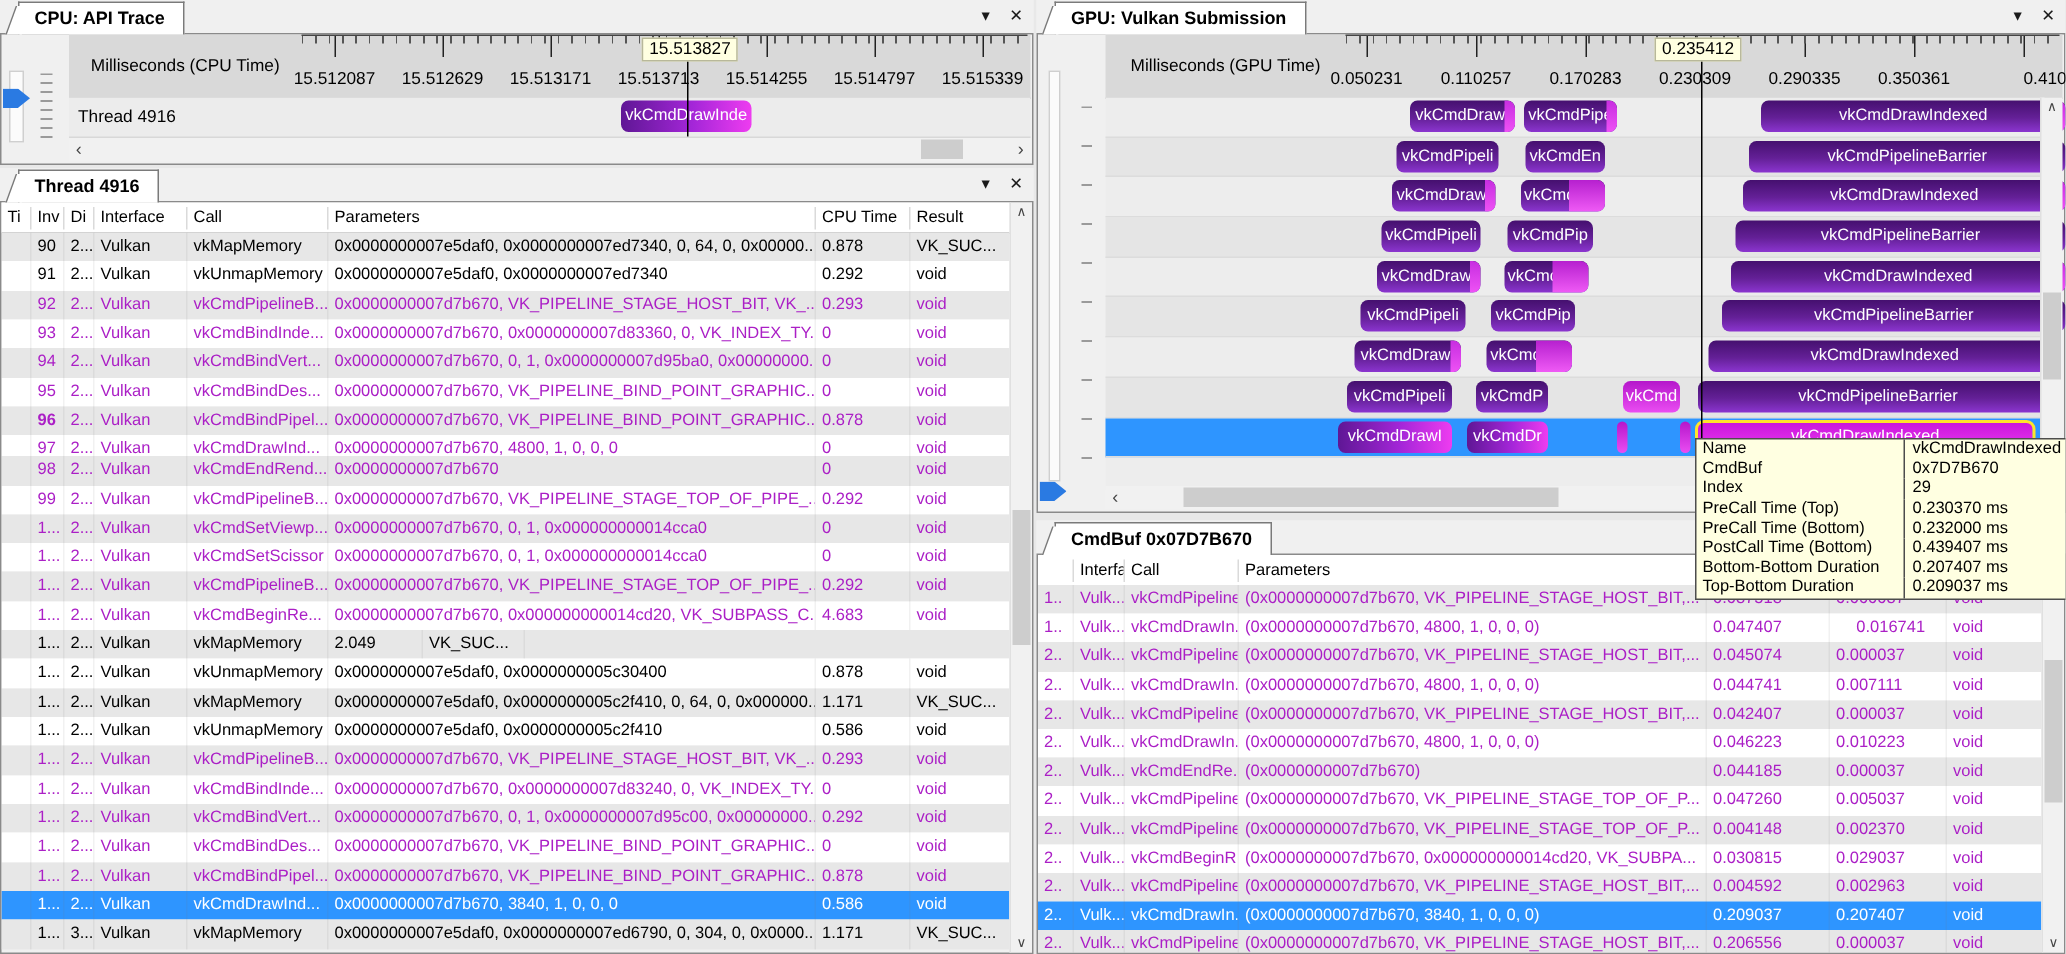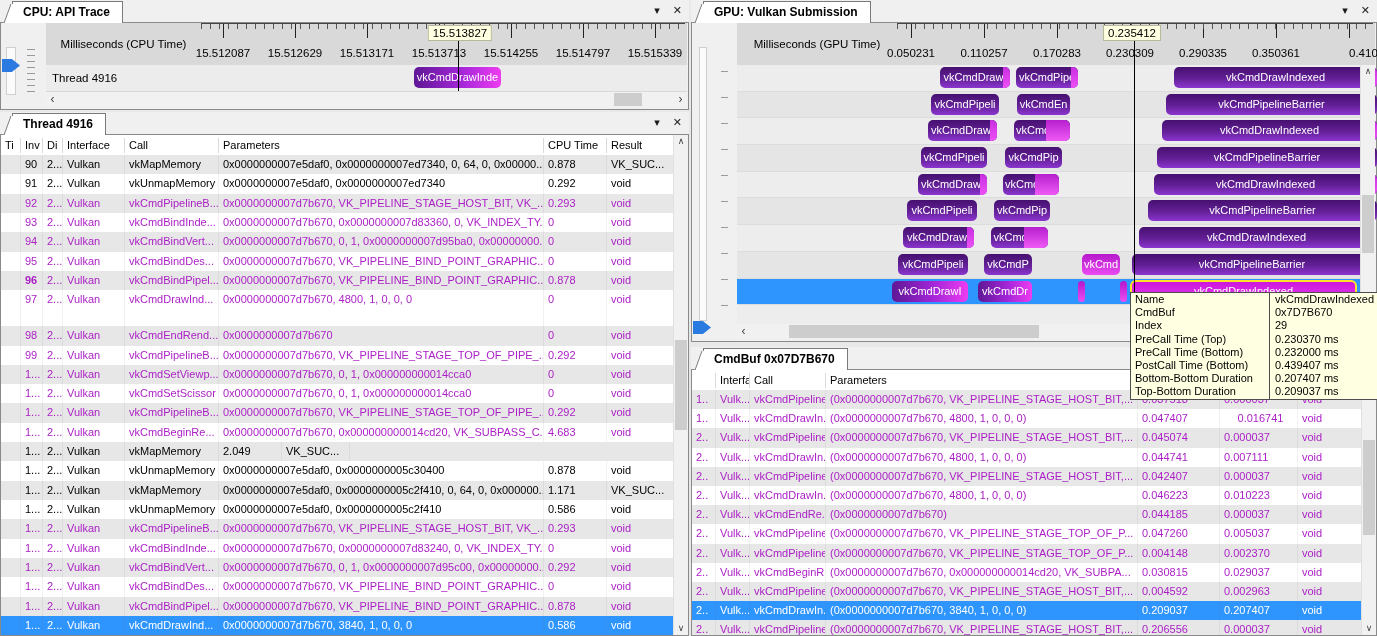--- a/index.html
+++ b/index.html
@@ -329,21 +329,21 @@
         <div class="trow c-p" style="height: 19.32px; line-height: 19.32px;">
           <div class="td" style="width: 20px;"></div>
           <div class="td" style="width: 22px; font-weight: bold;">96</div>
           <div class="td" style="width: 20px;">2...</div>
           <div class="td" style="width: 62px;">Vulkan</div>
           <div class="td" style="width: 94px;">vkCmdBindPipel...</div>
           <div class="td" style="width: 325px;">0x0000000007d7b670, VK_PIPELINE_BIND_POINT_GRAPHIC...</div>
           <div class="td" style="width: 63px;">0.878</div>
           <div class="td" style="width: 68px;">void</div>
         </div>
-        <div class="trow c-p" style="height: 36px; line-height: 19.32px;">
+        <div class="trow c-p" style="height: 14px; line-height: 19.32px;">
           <div class="td" style="width: 20px;"></div>
           <div class="td" style="width: 22px;">97</div>
           <div class="td" style="width: 20px;">2...</div>
           <div class="td" style="width: 62px;">Vulkan</div>
           <div class="td" style="width: 94px;">vkCmdDrawInd...</div>
           <div class="td" style="width: 325px;">0x0000000007d7b670, 4800, 1, 0, 0, 0</div>
           <div class="td" style="width: 63px;">0</div>
           <div class="td" style="width: 68px;">void</div>
         </div>
         <div class="trow c-p" style="height: 19.32px; line-height: 19.32px;">

